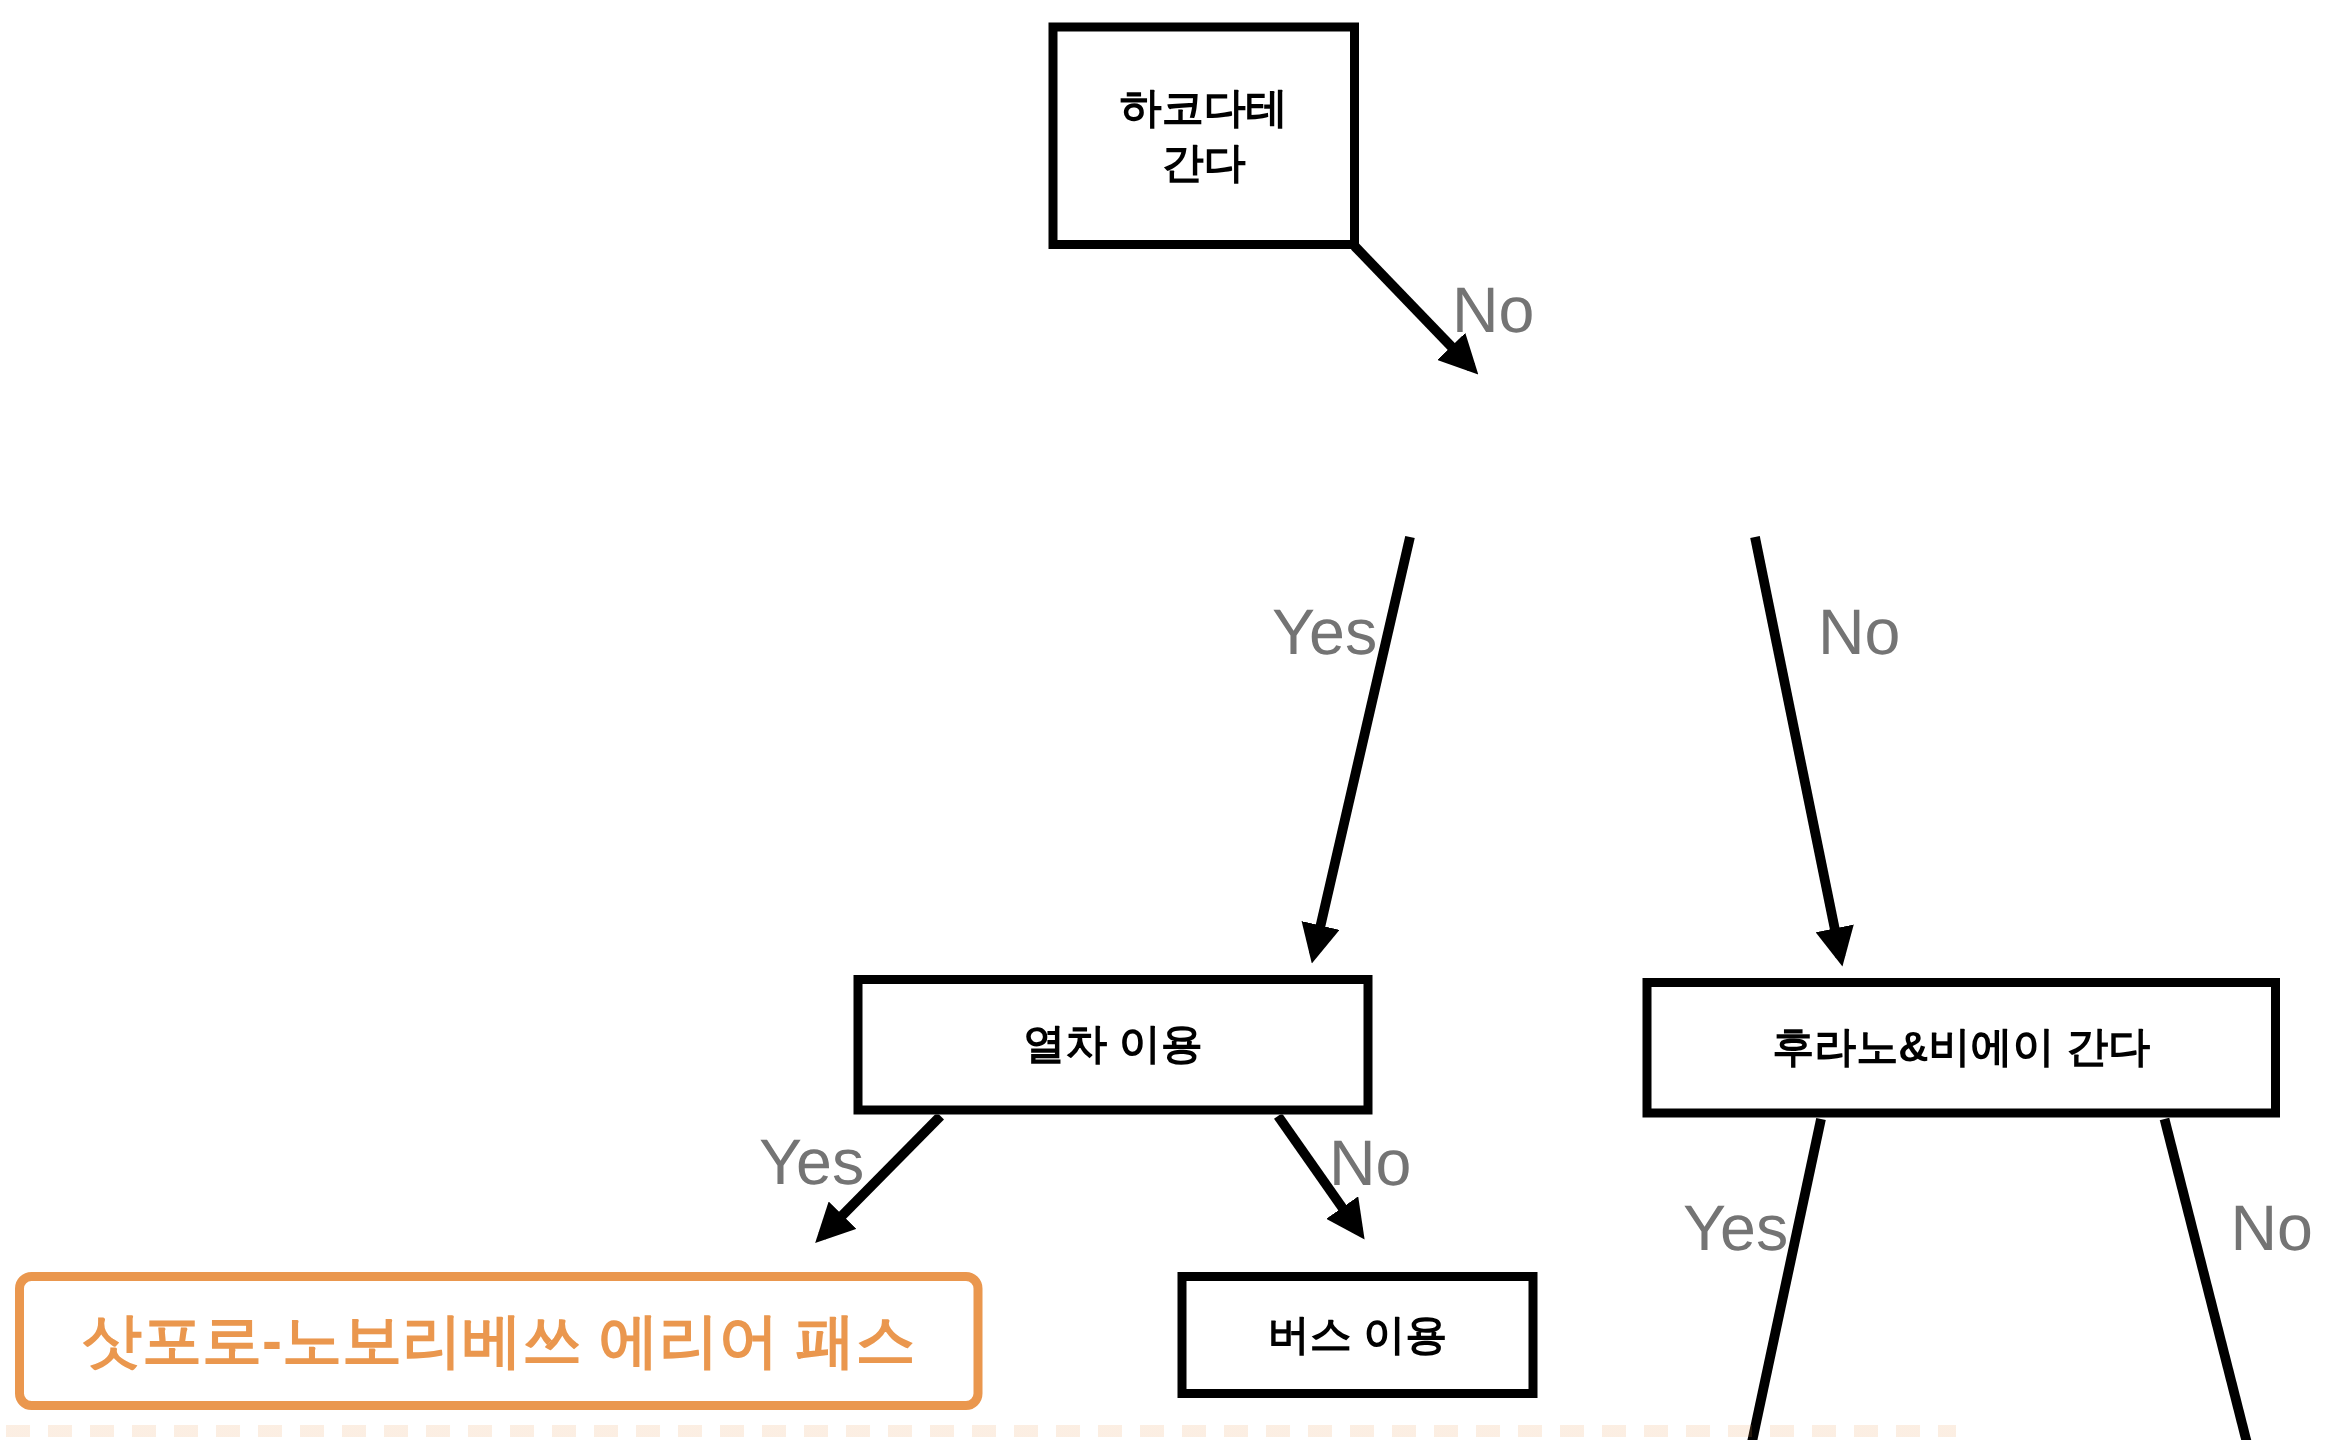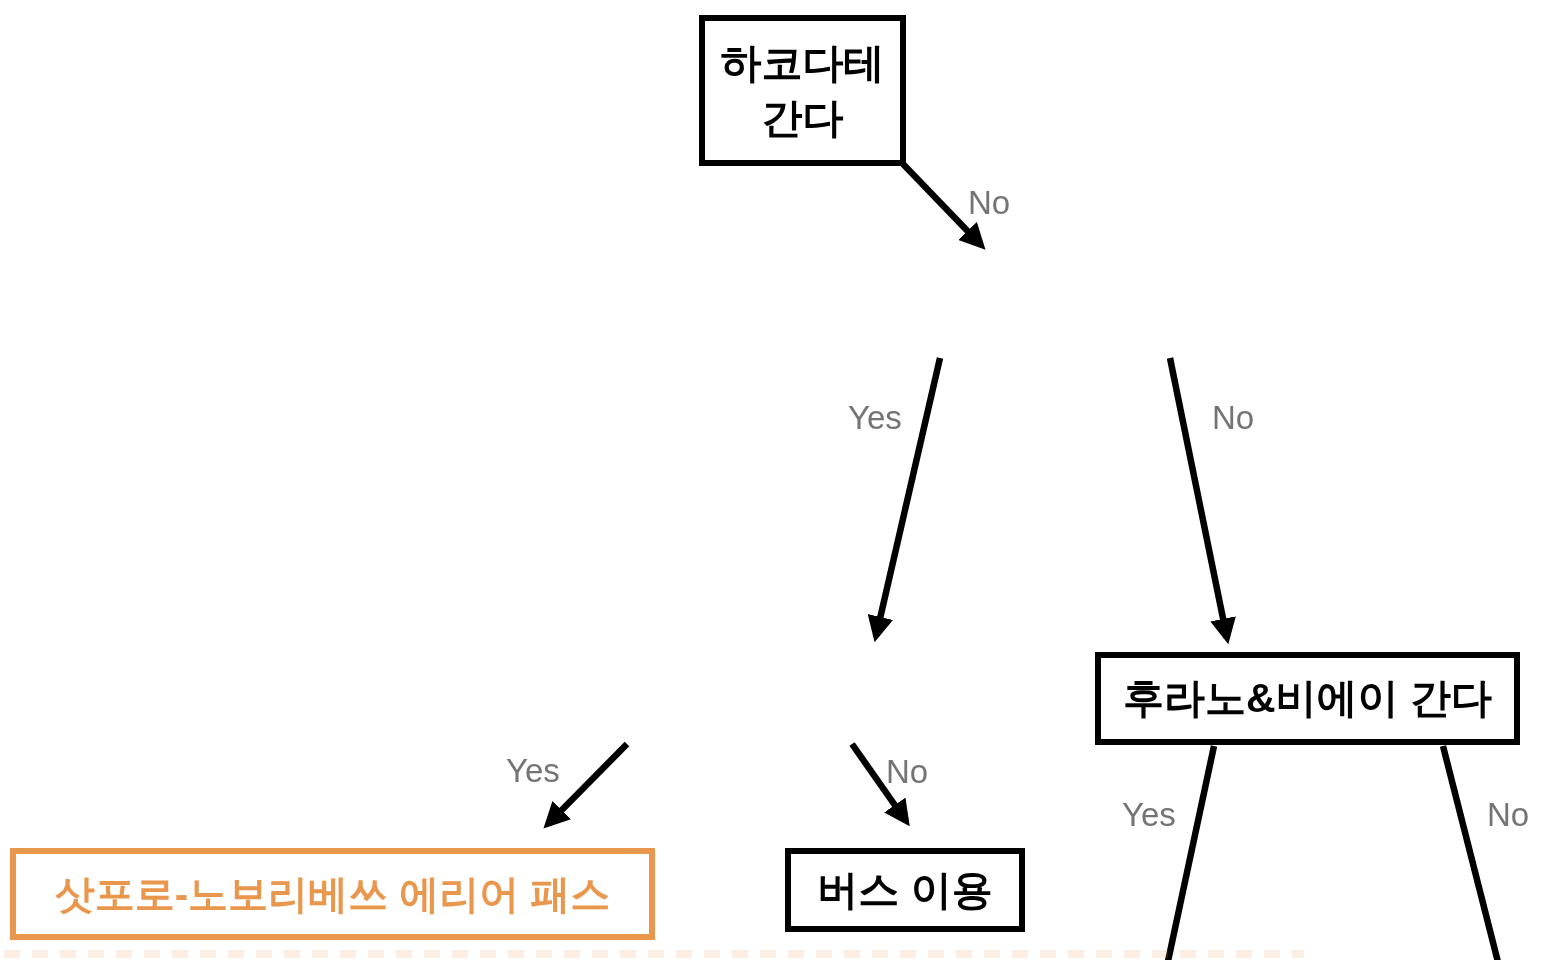--- a/index.html
+++ b/index.html
@@ -10,32 +10,33 @@
     overflow:hidden;
     font-family:"Liberation Sans",sans-serif;
   }
   .edges{position:absolute;left:0;top:0;width:1558px;height:960px;}
   .edges line{stroke:var(--node-border,#000);stroke-width:6.5;}
   .node{
     position:absolute;box-sizing:border-box;
     border:6px solid var(--node-border,#000);
     background:#fff;color:var(--node-text,#000);
     display:flex;align-items:center;justify-content:center;
-    font-weight:bold;font-size:41px;line-height:1.32;
+    font-weight:bold;font-size:28px;line-height:1.32;
     text-align:center;white-space:pre-line;
   }
   .node.highlight{
     border-color:var(--accent-orange,#EA974E);
     color:var(--accent-orange,#EA974E);
     font-size:40px;
+    border-radius:11px;
   }
   .edge-label{
     position:absolute;
     color:var(--edge-label,#747474);
-    font-size:33px;font-weight:400;line-height:1;
+    font-size:43px;font-weight:400;line-height:1;
   }
   .dashed-underline{
     position:absolute;left:4px;top:950px;width:1300px;height:8px;
     background:repeating-linear-gradient(90deg,
       rgba(234,151,78,0.16) 0 16px, transparent 16px 28px);
   }
   
   .n-hakodate{left:699px;top:15px;width:207px;height:151px;}
   .n-noboribetsu{left:805px;top:263px;width:383px;height:95px;}
   .n-train{left:569px;top:650px;width:346px;height:93px;}
@@ -77,20 +78,23 @@
 
     <line x1="1443" y1="746" x2="1499" y2="966"></line>
   </svg>
 
   <div class="node n-hakodate">
     <span>하코다테
 간다</span>
   </div>
 
 
+  <div class="node n-train">
+    <span>열차 이용</span>
+  </div>
 
   <div class="node n-furano">
     <span>후라노&amp;비에이 간다</span>
   </div>
 
   <div class="node n-bus">
     <span>버스 이용</span>
   </div>
 
   <div class="node highlight n-pass">

